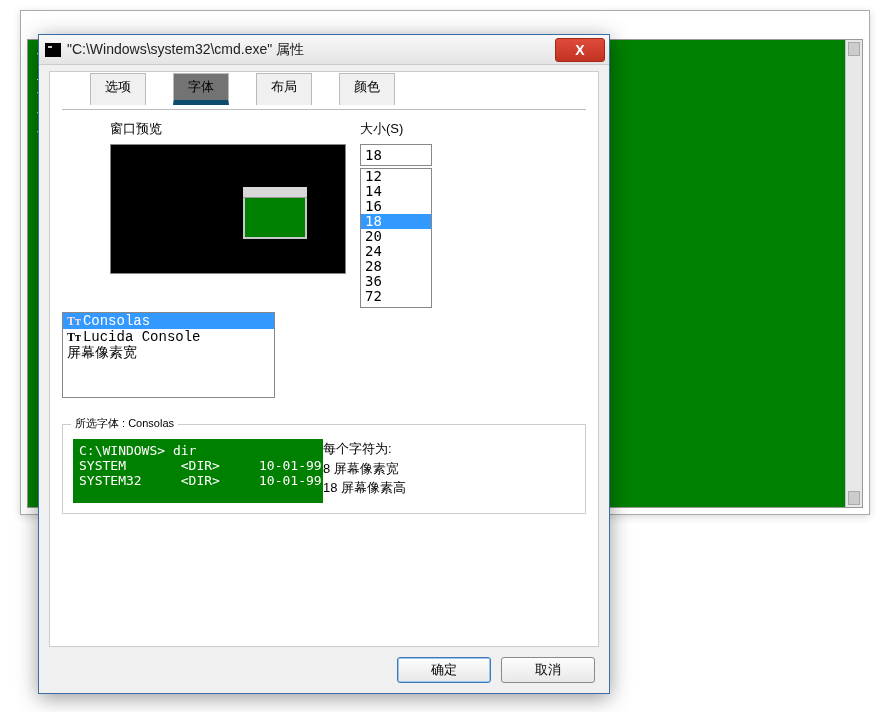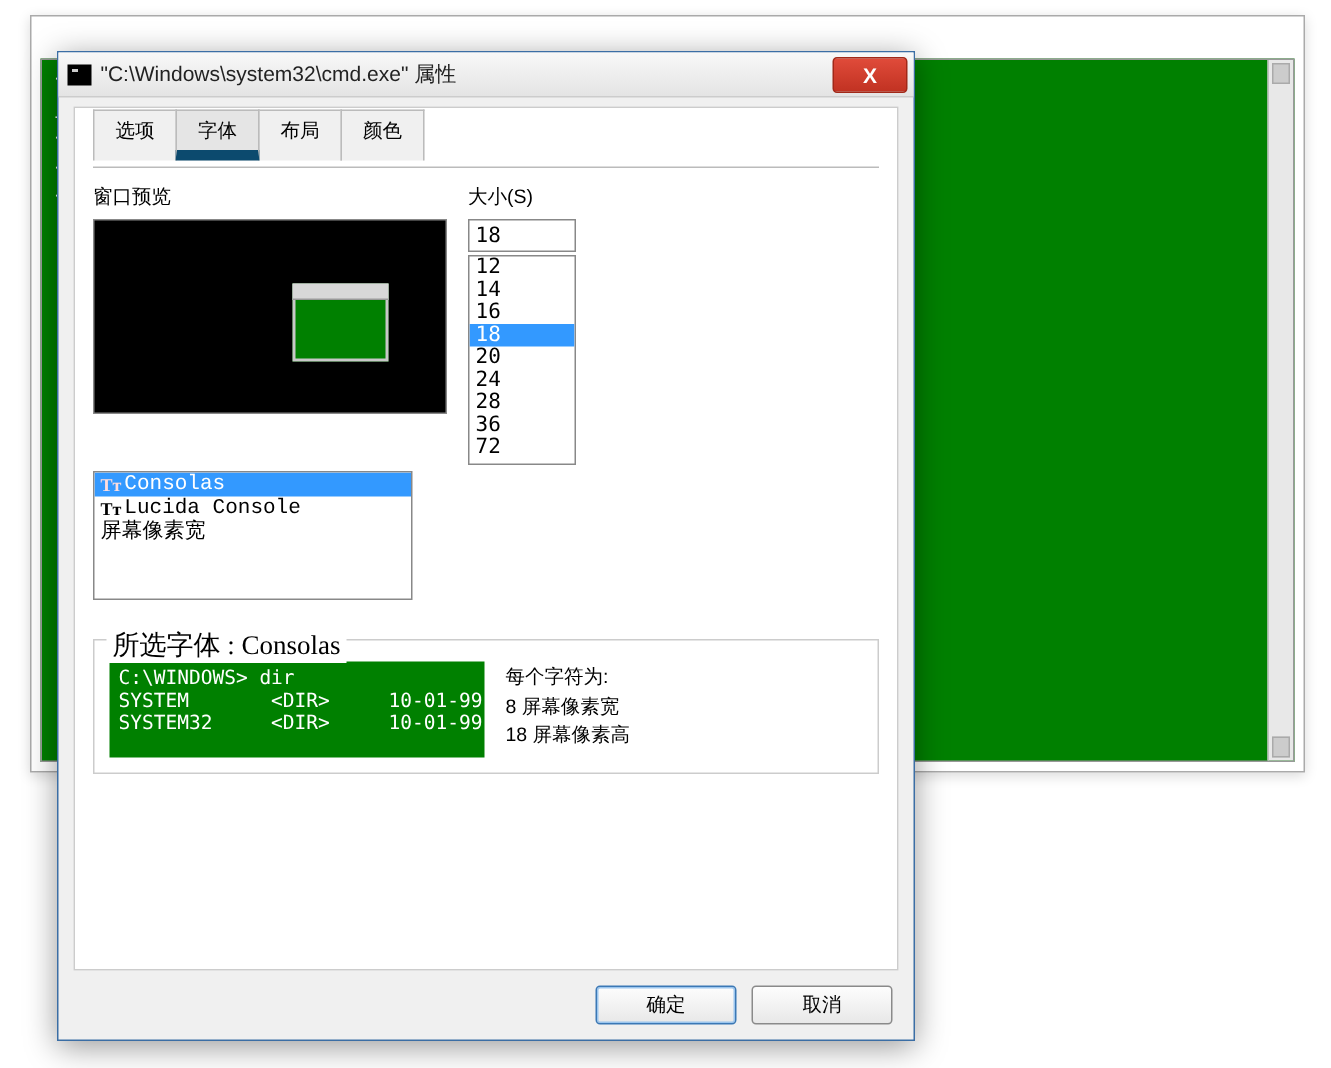--- a/index.html
+++ b/index.html
@@ -23,27 +23,27 @@
 
 .dlg { position: absolute; left: 38px; top: 34px; width: 572px; height: 660px; background: #f0f0f0; border: 1px solid #3b6ea5; box-shadow: 0 4px 20px rgba(0,0,0,0.4); }
 .dlg-titlebar { height: 30px; background: linear-gradient(#f8f8f8,#e4e4e4); display:flex; align-items:center; padding-left:6px; border-bottom: 1px solid #ccc; }
 .dlg-title { flex:1; font-size: 14px; color:#222; }
 .dlg-close { width: 50px; height: 24px; background: linear-gradient(#e04b3a,#c13222); border-radius: 3px; margin-right: 4px; display:flex; align-items:center; justify-content:center; color:#fff; font-weight:bold; font-size:14px; border:1px solid #a12818; }
 
 .dlg-body { position:absolute; inset: 36px 10px 46px 10px; background:#fff; border:1px solid #ccc; padding: 8px 12px 12px 12px; }
 
 
 .tabs { display:flex; margin-bottom: 6px; margin-top:-8px; }
-.tab { padding: 4px 14px; border: 1px solid #bbb; border-bottom: none; background:#f0f0f0; font-size:13px; margin-right:-1px; position:relative; top:1px; }
-.tab.active { background:#e5e5e5; z-index:2; border-bottom:7px solid #0c4a6e; }
+.tab { padding: 4px 14px; border: 1px solid #bbb; border-bottom: none; background:#f0f0f0; font-size:13px; margin-right:-1px; position:relative; top:1px;margin-left:28px; }
+.tab.active { background:#737373; z-index:2; border-bottom:5px solid #0c4a6e; }
 .tab-line { border-bottom:1px solid #bbb; margin-top:-1px; }
 
 
 .content { padding-top: 10px; }
-.row { display:flex; }
+.row { display:flex;margin-left:48px; }
 .col-left { width: 250px; }
 .col-right { flex:1; }
 
 .section-label { font-size:13px; margin-bottom: 6px; }
 
 .preview-box { width: 236px; height: 130px; background:#000; position:relative; border:1px solid #888; }
 .preview-win { position:absolute; left: 132px; top: 42px; width: 64px; height: 52px; border:2px solid #c8c8c8; background:#008000; }
 .preview-win::before { content:""; position:absolute; top:-2px; left:-2px; right:-2px; height:10px; background:#d8d8d8; border-bottom:1px solid #999; }
 
 .size-input { width: 72px; height: 22px; border:1px solid #888; padding:1px 4px; font-family: Consolas, monospace; font-size:14px; background:#fff; }
@@ -56,22 +56,22 @@
 
 .font-list { width: 213px; height: 86px; border:1px solid #888; background:#fff; font-family: Consolas, "Courier New", monospace; font-size:14px; overflow:auto; margin-top:4px; }
 .font-item { padding:0 4px; line-height:16px; display:flex; align-items:center; gap:2px; }
 .font-item.selected { background:#3399ff; color:#fff; }
 .tt-icon { font-family: serif; font-size:12px; font-weight:bold; }
 .tt-red { color:#c00; }
 .tt-black { color:#000; }
 .font-item.selected .tt-red { color:#fdd; }
 
 .groupbox { border:1px solid #ccc; padding: 8px 10px 10px 10px; margin-top: 26px; position:relative; }
-.groupbox-title { position:absolute; top:-9px; left:8px; background:#fff; padding:0 4px; font-size:18px;font-family:Liberation Serif, serif; }
-.sample { display:flex; gap: 14px; align-items:flex-start; margin-top:6px; }
+.groupbox-title { position:absolute; top:-9px; left:8px; background:#fff; padding:0 4px; font-size:11px; }
+.sample { display:flex; gap: 0; align-items:flex-start; margin-top:6px; }
 .sample-console { width: 250px; height: 64px; background:#008000; color:#fff; font-family: Consolas, monospace; font-size:13px; padding:4px 6px; white-space:pre; overflow:hidden; line-height:15px; }
 .sample-text { font-size:13px; line-height:1.5; }
 
 
 .dlg-footer { position:absolute; right: 14px; bottom: 10px; display:flex; gap:10px; }
 .btn { width: 94px; height: 26px; background: linear-gradient(#fdfdfd,#e8e8e8); border:1px solid #8a8a8a; border-radius:3px; font-size:13px; display:flex; align-items:center; justify-content:center; }
 .btn.default { border:1px solid #3b78b5; box-shadow: inset 0 0 0 1px #9cc6ee; }
 
 ::-webkit-scrollbar { width: 17px; background:#e8e8e8; }
 ::-webkit-scrollbar-thumb { background:#c4c4c4; border:1px solid #aaa; }

